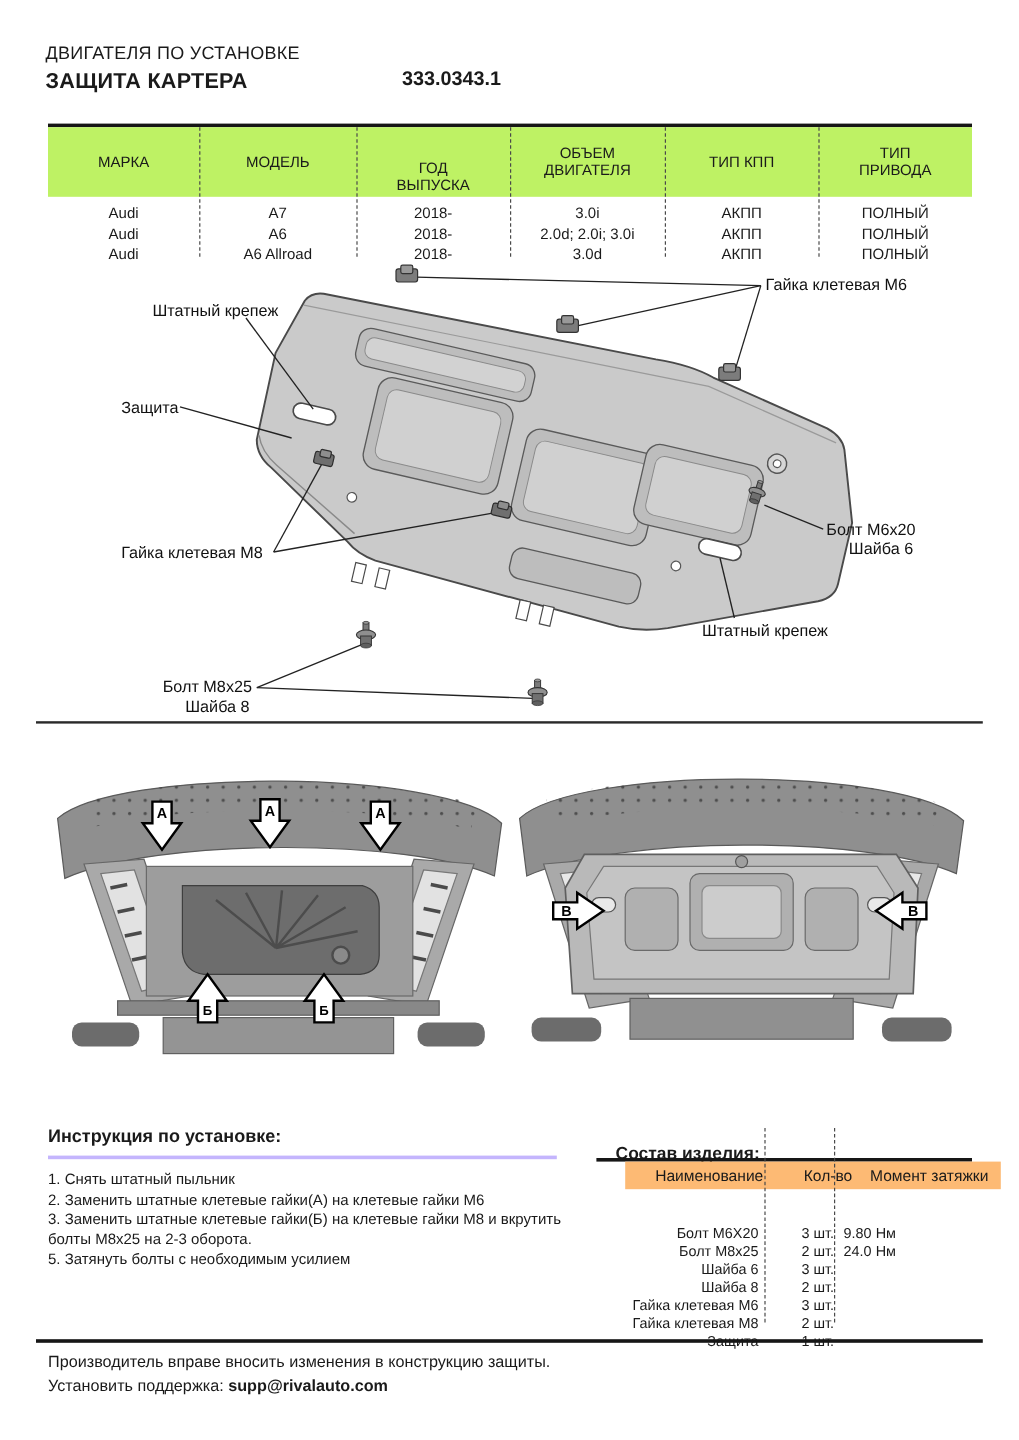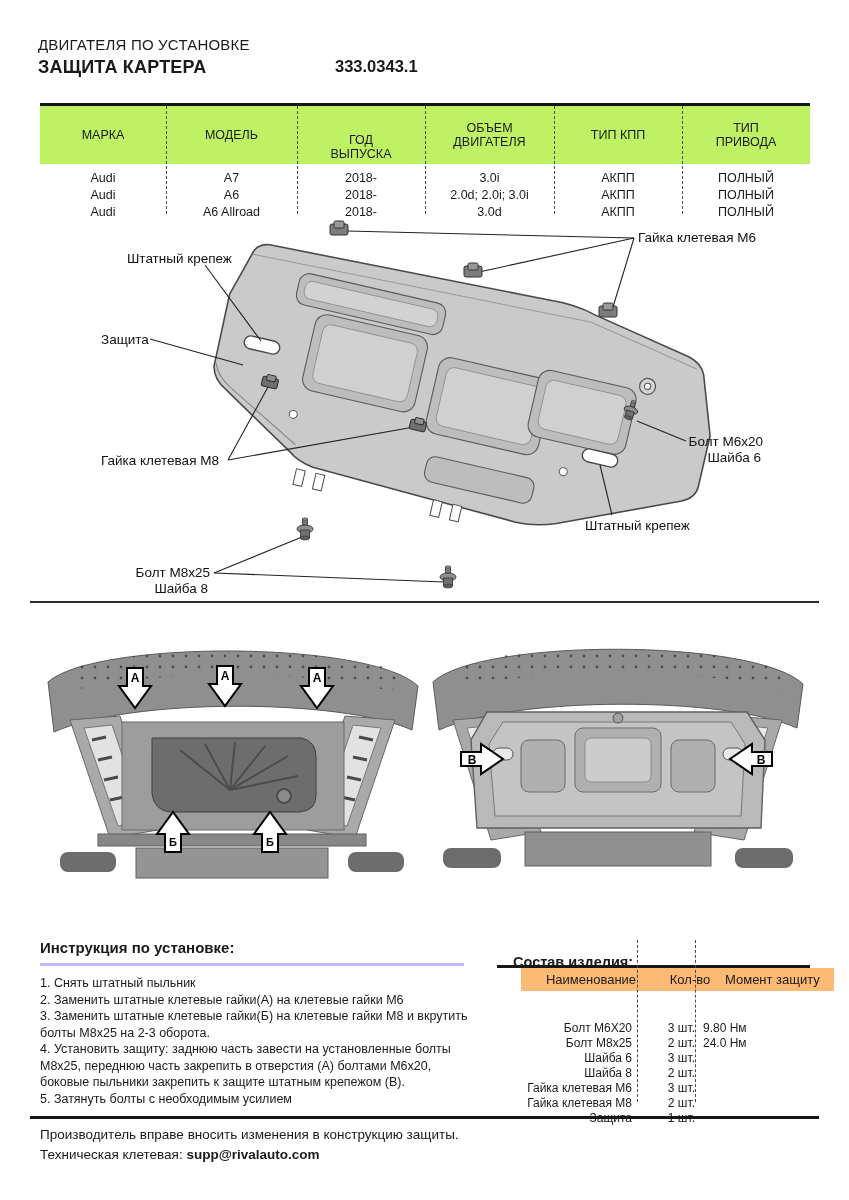--- a/index.html
+++ b/index.html
@@ -307,32 +307,31 @@
       <text x="11" y="4.5" text-anchor="middle" font-size="12" font-weight="bold" fill="#000">В</text>
     </g>
   </svg>
 
   <div class="abs instr">
     <h2>Инструкция по установке:</h2>
     <div class="steps">
       <div>1. Снять штатный пыльник</div>
       <div>2. Заменить штатные клетевые гайки(А) на клетевые гайки М6</div>
       <div>3. Заменить штатные клетевые гайки(Б) на клетевые гайки М8 и вкрутить болты М8х25 на 2-3 оборота.</div>
-      <div>4. Установить защиту: заднюю часть завести на установленные болты М8х25, переднюю часть закрепить в отверстия (А) болтами М6х20, боковые пыльники закрепить к защите штатным крепежом (В).</div>
       <div>5. Затянуть болты с необходимым усилием</div>
     </div>
   </div>
 
   <div class="abs parts">
     <h2>Состав изделия:</h2>
     <div class="p-top"></div>
     <div class="p-head">
       <div class="c1">Наименование</div>
       <div class="c2">Кол-во</div>
-      <div class="c3">Момент защиту</div>
+      <div class="c3">Момент затяжки</div>
     </div>
     <div class="p-rows">
       <div class="p-row">
         <div class="c1">Болт М6X20</div>
         <div class="c2">3 шт.</div>
         <div class="c3">9.80 Нм</div>
       </div>
       <div class="p-row">
         <div class="c1">Болт М8х25</div>
         <div class="c2">2 шт.</div>
@@ -364,17 +363,17 @@
         <div class="c3"></div>
       </div>
     </div>
     <div class="pdash" style="left:140px"></div>
     <div class="pdash" style="left:198px"></div>
   </div>
 
   <div class="abs footer-rule"></div>
   <div class="abs footer-t1">Производитель вправе вносить изменения в конструкцию защиты.</div>
   <div class="abs footer-t2">
-    <span>Техническая клетевая:</span>
+    <span>Установить поддержка:</span>
     <b>supp@rivalauto.com</b>
   </div>
 
 </div>
 
 </body></html>

